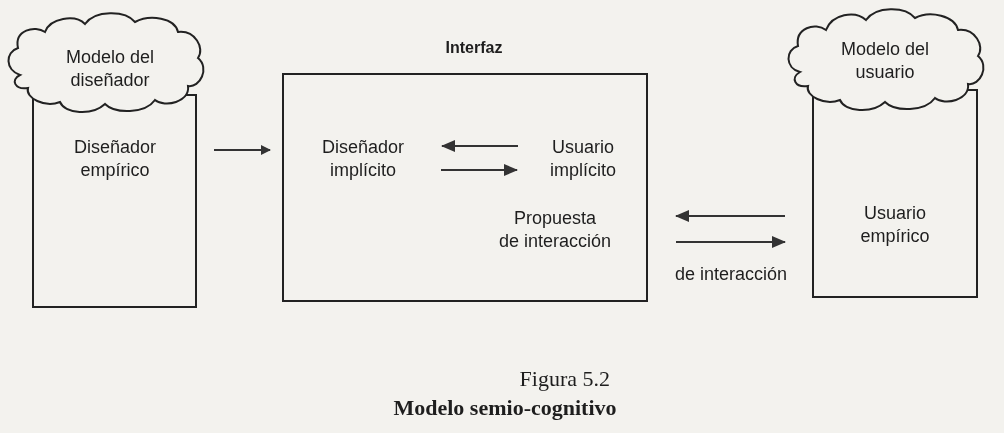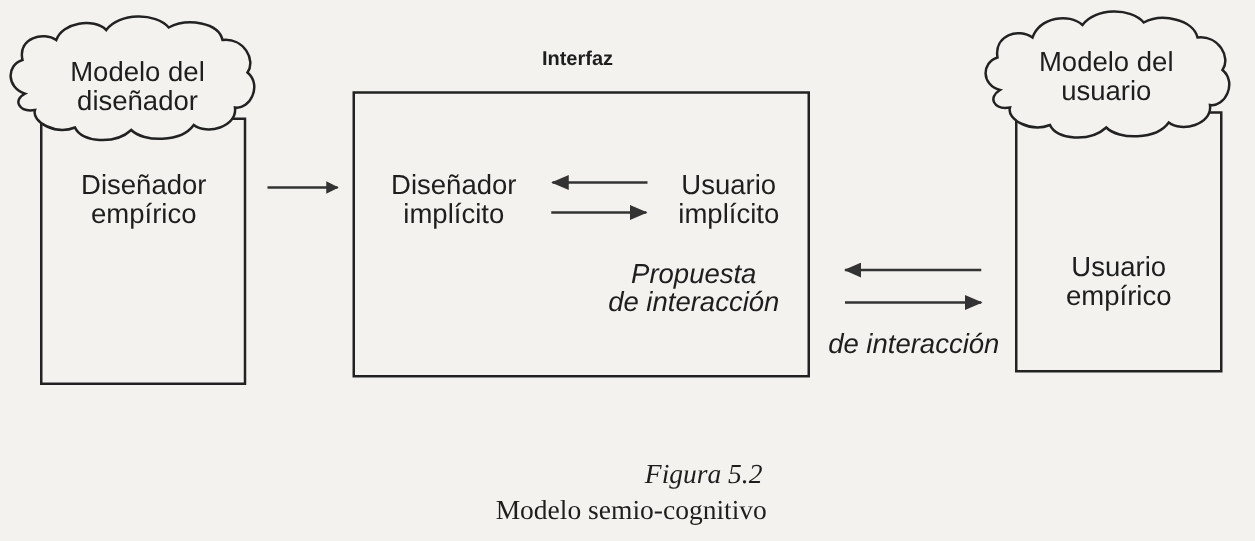--- a/index.html
+++ b/index.html
@@ -1,20 +1,20 @@
 <!DOCTYPE html>
 <html><head>
 <meta charset="utf-8">
 <style>
   html, body { margin:0; padding:0; }
   body { width:1004px; height:433px; background:#f3f2ee; position:relative; overflow:hidden;
          font-family:"Liberation Sans", sans-serif; color:#1e1e1e; }
   svg.diagram { position:absolute; left:0; top:0; }
-  .lbl { position:absolute; text-align:center; font-size:22px; line-height:23px; }
-  .it { font-style:italic; }
+  .lbl { position:absolute; text-align:center; font-size:18px; line-height:23px; }
+  .it { }
   .b { font-weight:bold; }
   .serif { font-family:"Liberation Serif", serif; font-size:22px; line-height:26px; }
 </style>
 </head>
 <body>
 
 <svg class="diagram" width="1004" height="433" viewBox="0 0 1004 433">
   <defs>
     <marker id="ah" markerWidth="10" markerHeight="10" refX="9" refY="5" orient="auto" markerUnits="userSpaceOnUse">
       <path d="M0,0 L10,5 L0,10 Z" fill="#333"></path>
@@ -45,21 +45,21 @@
 
 <div class="lbl" style="left:40px;top:46px;width:140px;">
   <div>Modelo del</div>
   <div>diseñador</div>
 </div>
 <div class="lbl" style="left:40px;top:136px;width:150px;">
   <div>Diseñador</div>
   <div>empírico</div>
 </div>
 
-<div class="lbl b" style="left:392px;top:36px;width:140px;font-size:16px;">Interfaz</div>
+<div class="lbl b" style="left:404px;top:36px;width:140px;font-size:16px;">Interfaz</div>
 
 <div class="lbl" style="left:298px;top:136px;width:130px;">
   <div>Diseñador</div>
   <div>implícito</div>
 </div>
 <div class="lbl" style="left:528px;top:136px;width:110px;">
   <div>Usuario</div>
   <div>implícito</div>
 </div>
 <div class="lbl it" style="left:480px;top:207px;width:150px;">
@@ -74,13 +74,13 @@
 <div class="lbl" style="left:815px;top:38px;width:140px;">
   <div>Modelo del</div>
   <div>usuario</div>
 </div>
 <div class="lbl" style="left:825px;top:202px;width:140px;">
   <div>Usuario</div>
   <div>empírico</div>
 </div>
 
 <div class="lbl serif it" style="left:400px;top:366px;width:210px;text-align:right;">Figura 5.2</div>
-<div class="lbl serif" style="left:340px;top:395px;width:330px;">Modelo semio-cognitivo</div>
+<div class="lbl serif" style="left:340px;top:395px;width:330px;font-weight:bold;">Modelo semio-cognitivo</div>
 
 </body></html>

